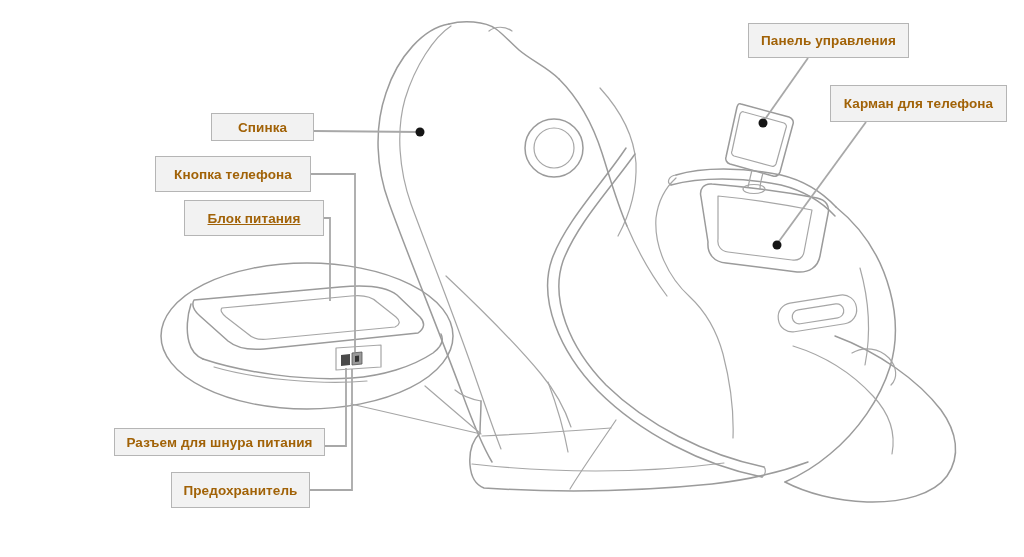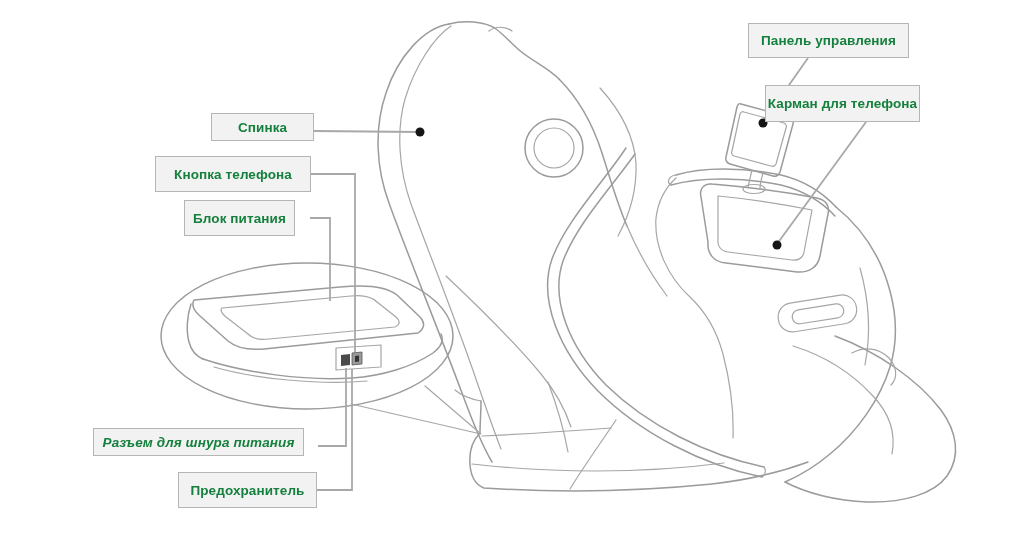--- a/index.html
+++ b/index.html
@@ -5,21 +5,21 @@
   html,body{margin:0;padding:0;background:#ffffff;}
   .stage{
     position:relative;width:1024px;height:557px;background:#ffffff;overflow:hidden;
     font-family:"Liberation Sans",sans-serif;
   }
   .diagram-svg{position:absolute;left:0;top:0;}
   .label{
     position:absolute;box-sizing:border-box;
     display:flex;align-items:center;justify-content:center;
     background:#f2f2f2;border:1.5px solid #b5b5b5;
-    color:#15803d;font-size:13.5px;font-weight:600;letter-spacing:.1px;
+    color:#a16207;font-size:13.5px;font-weight:600;letter-spacing:.1px;
     white-space:nowrap;
   }
   .cline{stroke:#9b9b9b;stroke-width:1.5;fill:none;stroke-linecap:round;stroke-linejoin:round;}
   .cline-thin{stroke:#a6a6a6;stroke-width:1.2;fill:none;stroke-linecap:round;stroke-linejoin:round;}
   .leader{stroke:#a8a8a8;stroke-width:1.8;fill:none;stroke-linejoin:miter;}
   .dot{fill:#151515;stroke:none;}
 </style>
 </head>
 <body>
 
@@ -115,23 +115,23 @@
       <circle class="dot" cx="420" cy="132" r="4.5"></circle>
       <circle class="dot" cx="763" cy="123" r="4.5"></circle>
       <circle class="dot" cx="777" cy="245" r="4.5"></circle>
     </g>
   </svg>
 
   <div class="label" style="left:211px;top:113px;width:103px;height:28px;">Спинка</div>
 
   <div class="label" style="left:155px;top:156px;width:156px;height:36px;">Кнопка телефона</div>
 
-  <div class="label" style="left:184px;top:200px;width:111px;height:36px;">Блок питания</div>
+  <div class="label" style="left:184px;top:200px;width:140px;height:36px;text-decoration:underline;">Блок питания</div>
 
-  <div class="label" style="left:93px;top:428px;width:211px;height:28px;font-style:italic;">Разъем для шнура питания</div>
+  <div class="label" style="left:114px;top:428px;width:211px;height:28px;">Разъем для шнура питания</div>
 
-  <div class="label" style="left:171px;top:472px;width:139px;height:36px;margin-left:7px;">Предохранитель</div>
+  <div class="label" style="left:171px;top:472px;width:139px;height:36px;">Предохранитель</div>
 
   <div class="label" style="left:748px;top:23px;width:161px;height:35px;">Панель управления</div>
 
-  <div class="label" style="left:765px;top:85px;width:155px;height:37px;">Карман для телефона</div>
+  <div class="label" style="left:830px;top:85px;width:177px;height:37px;">Карман для телефона</div>
 
 </div>
 
 </body></html>

